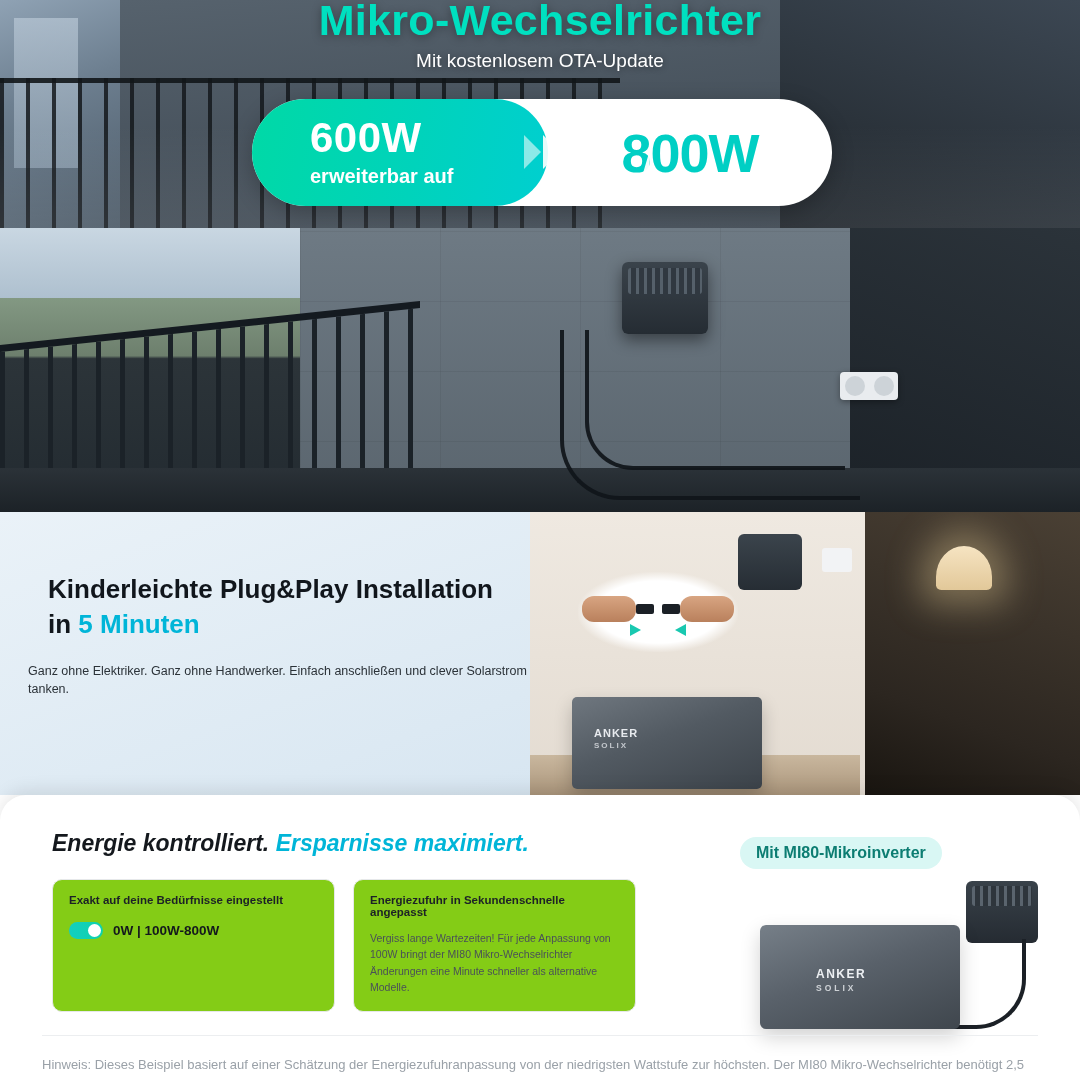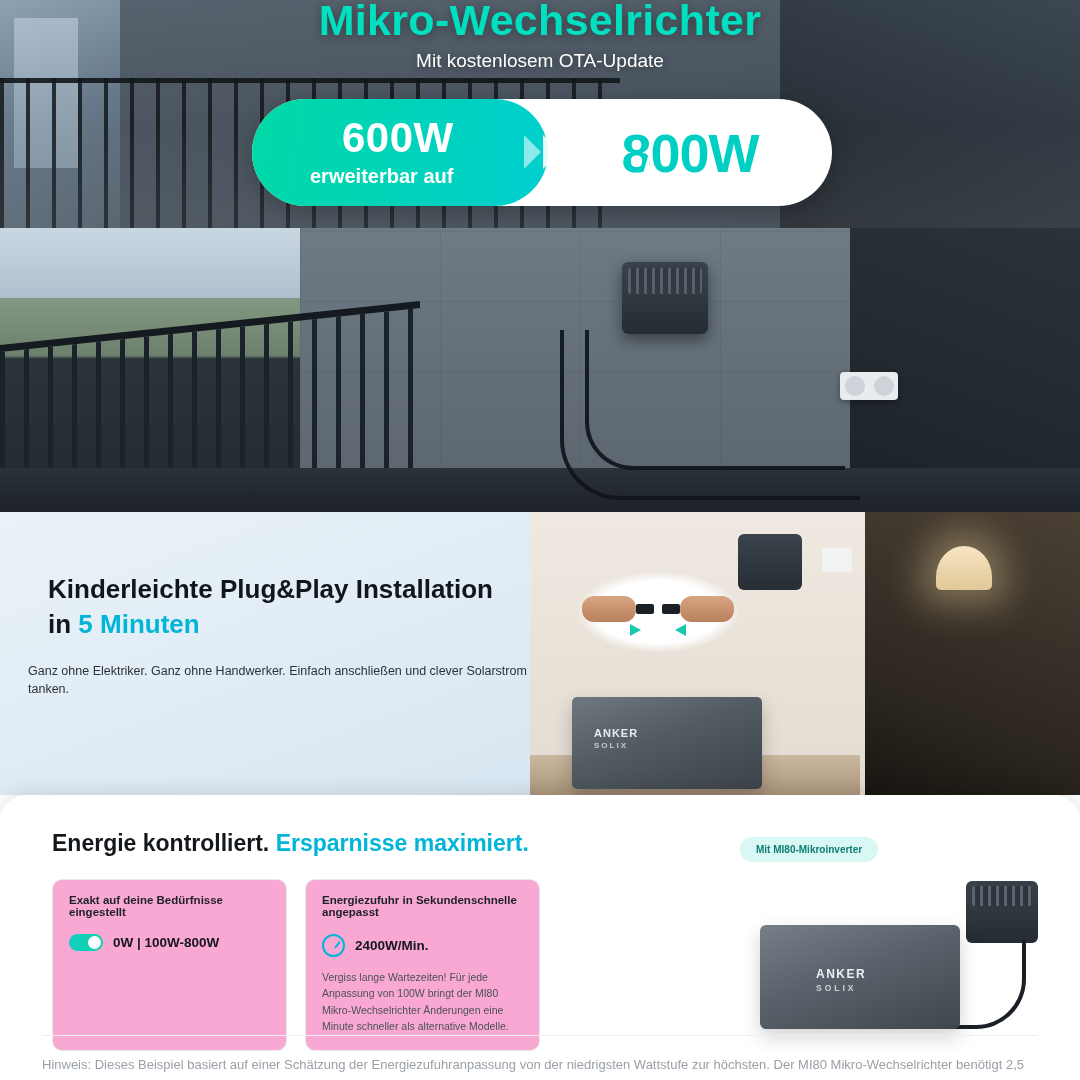--- a/index.html
+++ b/index.html
@@ -76,21 +76,20 @@
     width:296px; height:107px;
     border-radius:54px;
     background:linear-gradient(100deg,#00d9a6 0%,#00d3bb 55%,#00cfd0 100%);
     display:flex; flex-direction:column; justify-content:center;
     padding-left:58px;
     color:#ffffff;
   }
   .pill-left .w600 {
     font-size:42px; font-weight:bold; line-height:1;
     letter-spacing:.5px;
-    margin-left:32px;
   }
   .pill-left .expand {
     font-size:20px; font-weight:bold; margin-top:6px;
   }
   .chev {
     position:absolute; left:272px; top:36px;
     display:flex; gap:2px;
   }
   .chev span {
     display:block; width:0;height:0;
@@ -255,35 +254,35 @@
   
   .energy {
     position:absolute; left:0; top:795px; width:1080px; height:285px;
     background:#ffffff;
     border-top-left-radius:26px; border-top-right-radius:26px;
     box-shadow:0 -4px 18px rgba(0,0,0,.10);
     overflow:hidden;
   }
   .en-title {
     position:absolute; left:52px; top:35px;
-    font-size:23px; font-weight:bold; color:#14181d;
+    font-size:23px; font-weight:bold; color:#14181d;font-style:italic;
   }
   .en-title .cyan { color:#00b5d8; }
 
   .tag {
     position:absolute; left:740px; top:42px;
     background:#d9f7f4; color:#0c7d72;
-    font-size:10px; font-weight:bold;
+    font-size:16px; font-weight:bold;
     padding:7px 16px; border-radius:16px;
   }
 
   .boxes { position:absolute; left:52px; top:84px; display:flex; gap:18px; }
   .box {
-    width:235px; min-height:130px;
-    background:#f9a8d4; border:1px solid #e6e8ea; border-radius:10px;
+    width:283px; min-height:130px;
+    background:#84cc16; border:1px solid #e6e8ea; border-radius:10px;
     padding:14px 16px 16px;
   }
   .box-h { font-size:11.5px; font-weight:bold; color:#1c2127; }
   .box-row { display:flex; align-items:center; gap:10px; margin-top:16px; }
   .toggle {
     width:34px;height:17px;border-radius:9px;
     background:linear-gradient(90deg,#12cfc0,#0fd2aa);
     position:relative;
   }
   .toggle:after{
@@ -435,24 +434,20 @@
     <div class="box">
       <div class="box-h">Exakt auf deine Bedürfnisse eingestellt</div>
       <div class="box-row">
         <div class="toggle"></div>
         <div class="box-val">0W | 100W-800W</div>
       </div>
     </div>
 
     <div class="box">
       <div class="box-h">Energiezufuhr in Sekundenschnelle angepasst</div>
-      <div class="box-row">
-        <div class="gauge"></div>
-        <div class="box-val">2400W/Min.</div>
-      </div>
       <div class="box-p">Vergiss lange Wartezeiten! Für jede Anpassung von 100W bringt der MI80 Mikro-Wechselrichter Änderungen eine Minute schneller als alternative Modelle.</div>
     </div>
   </div>
 
   <div class="prod">
     <div class="pinv"></div>
     <div class="pcable"></div>
     <div class="pbat">
       <div class="lbl">
         <span>ANKER</span>

